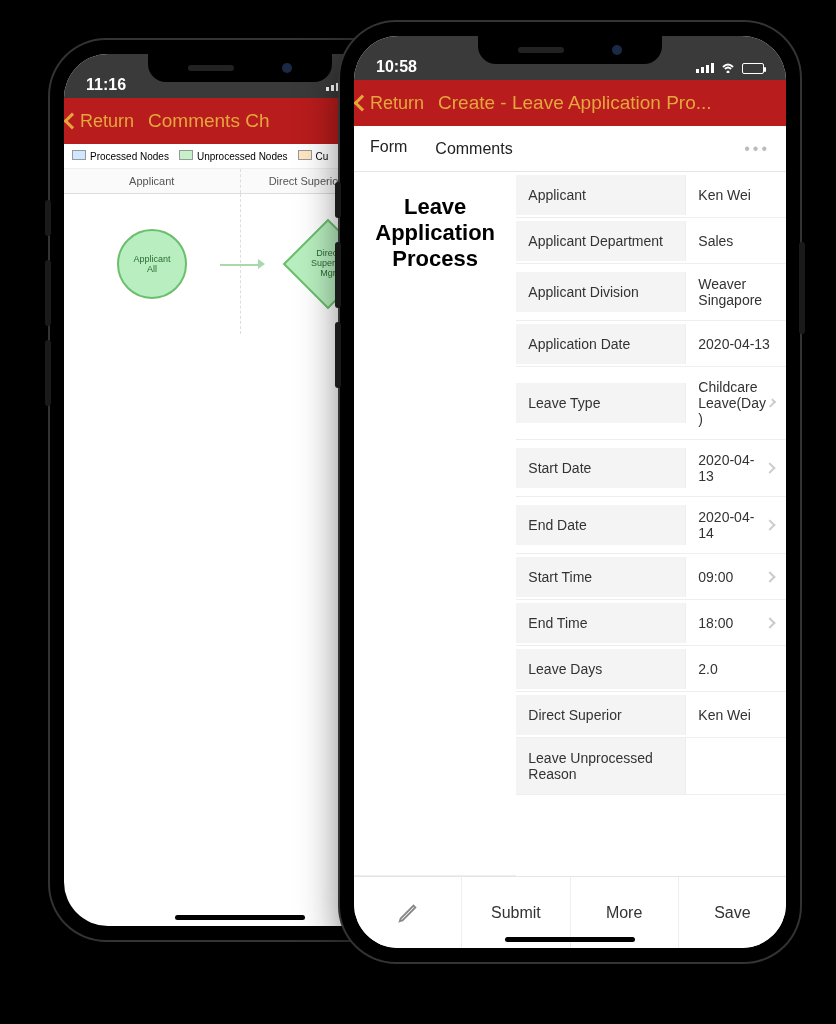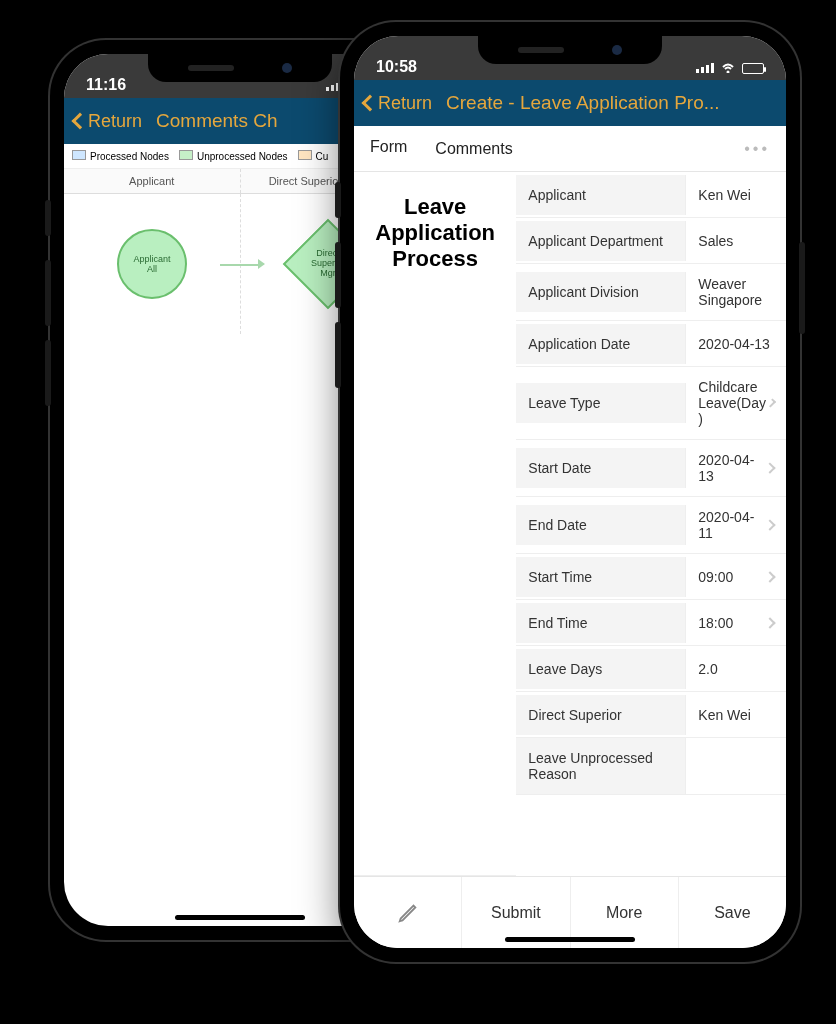--- a/index.html
+++ b/index.html
@@ -80,24 +80,24 @@
   .signal-bars span:nth-child(1){height:4px;}
   .signal-bars span:nth-child(2){height:6px;}
   .signal-bars span:nth-child(3){height:8px;}
   .signal-bars span:nth-child(4){height:10px;}
   .battery { width:22px;height:11px;border:1px solid #fff;border-radius:2px;position:relative;}
   .battery::after{content:"";position:absolute;right:-3px;top:3px;width:2px;height:5px;background:#fff;border-radius:1px;}
   .battery .fill{background:#fff; height:100%; width:80%;}
 
   .nav-bar {
     height: 46px;
-    background: #0c4a6e;
+    background: #b91c1c;
     display: flex;
     align-items: center;
-    padding: 0 10px;
+    padding: 0 2px;
     gap: 4px;
     color: #e5a73d;
     font-size: 18px;
   }
   .back-chevron {
     width: 12px; height: 12px;
     border-left: 3px solid #e5a73d;
     border-bottom: 3px solid #e5a73d;
     transform: rotate(45deg);
     margin-right: 2px;
@@ -435,21 +435,21 @@
           <div class="form-row">
             <div class="label">Start Date</div>
             <div class="value">
               <span>2020-04-13</span>
               <span class="chev-right"></span>
             </div>
           </div>
           <div class="form-row">
             <div class="label">End Date</div>
             <div class="value">
-              <span>2020-04-11</span>
+              <span>2020-04-14</span>
               <span class="chev-right"></span>
             </div>
           </div>
           <div class="form-row">
             <div class="label">Start Time</div>
             <div class="value">
               <span>09:00</span>
               <span class="chev-right"></span>
             </div>
           </div>

